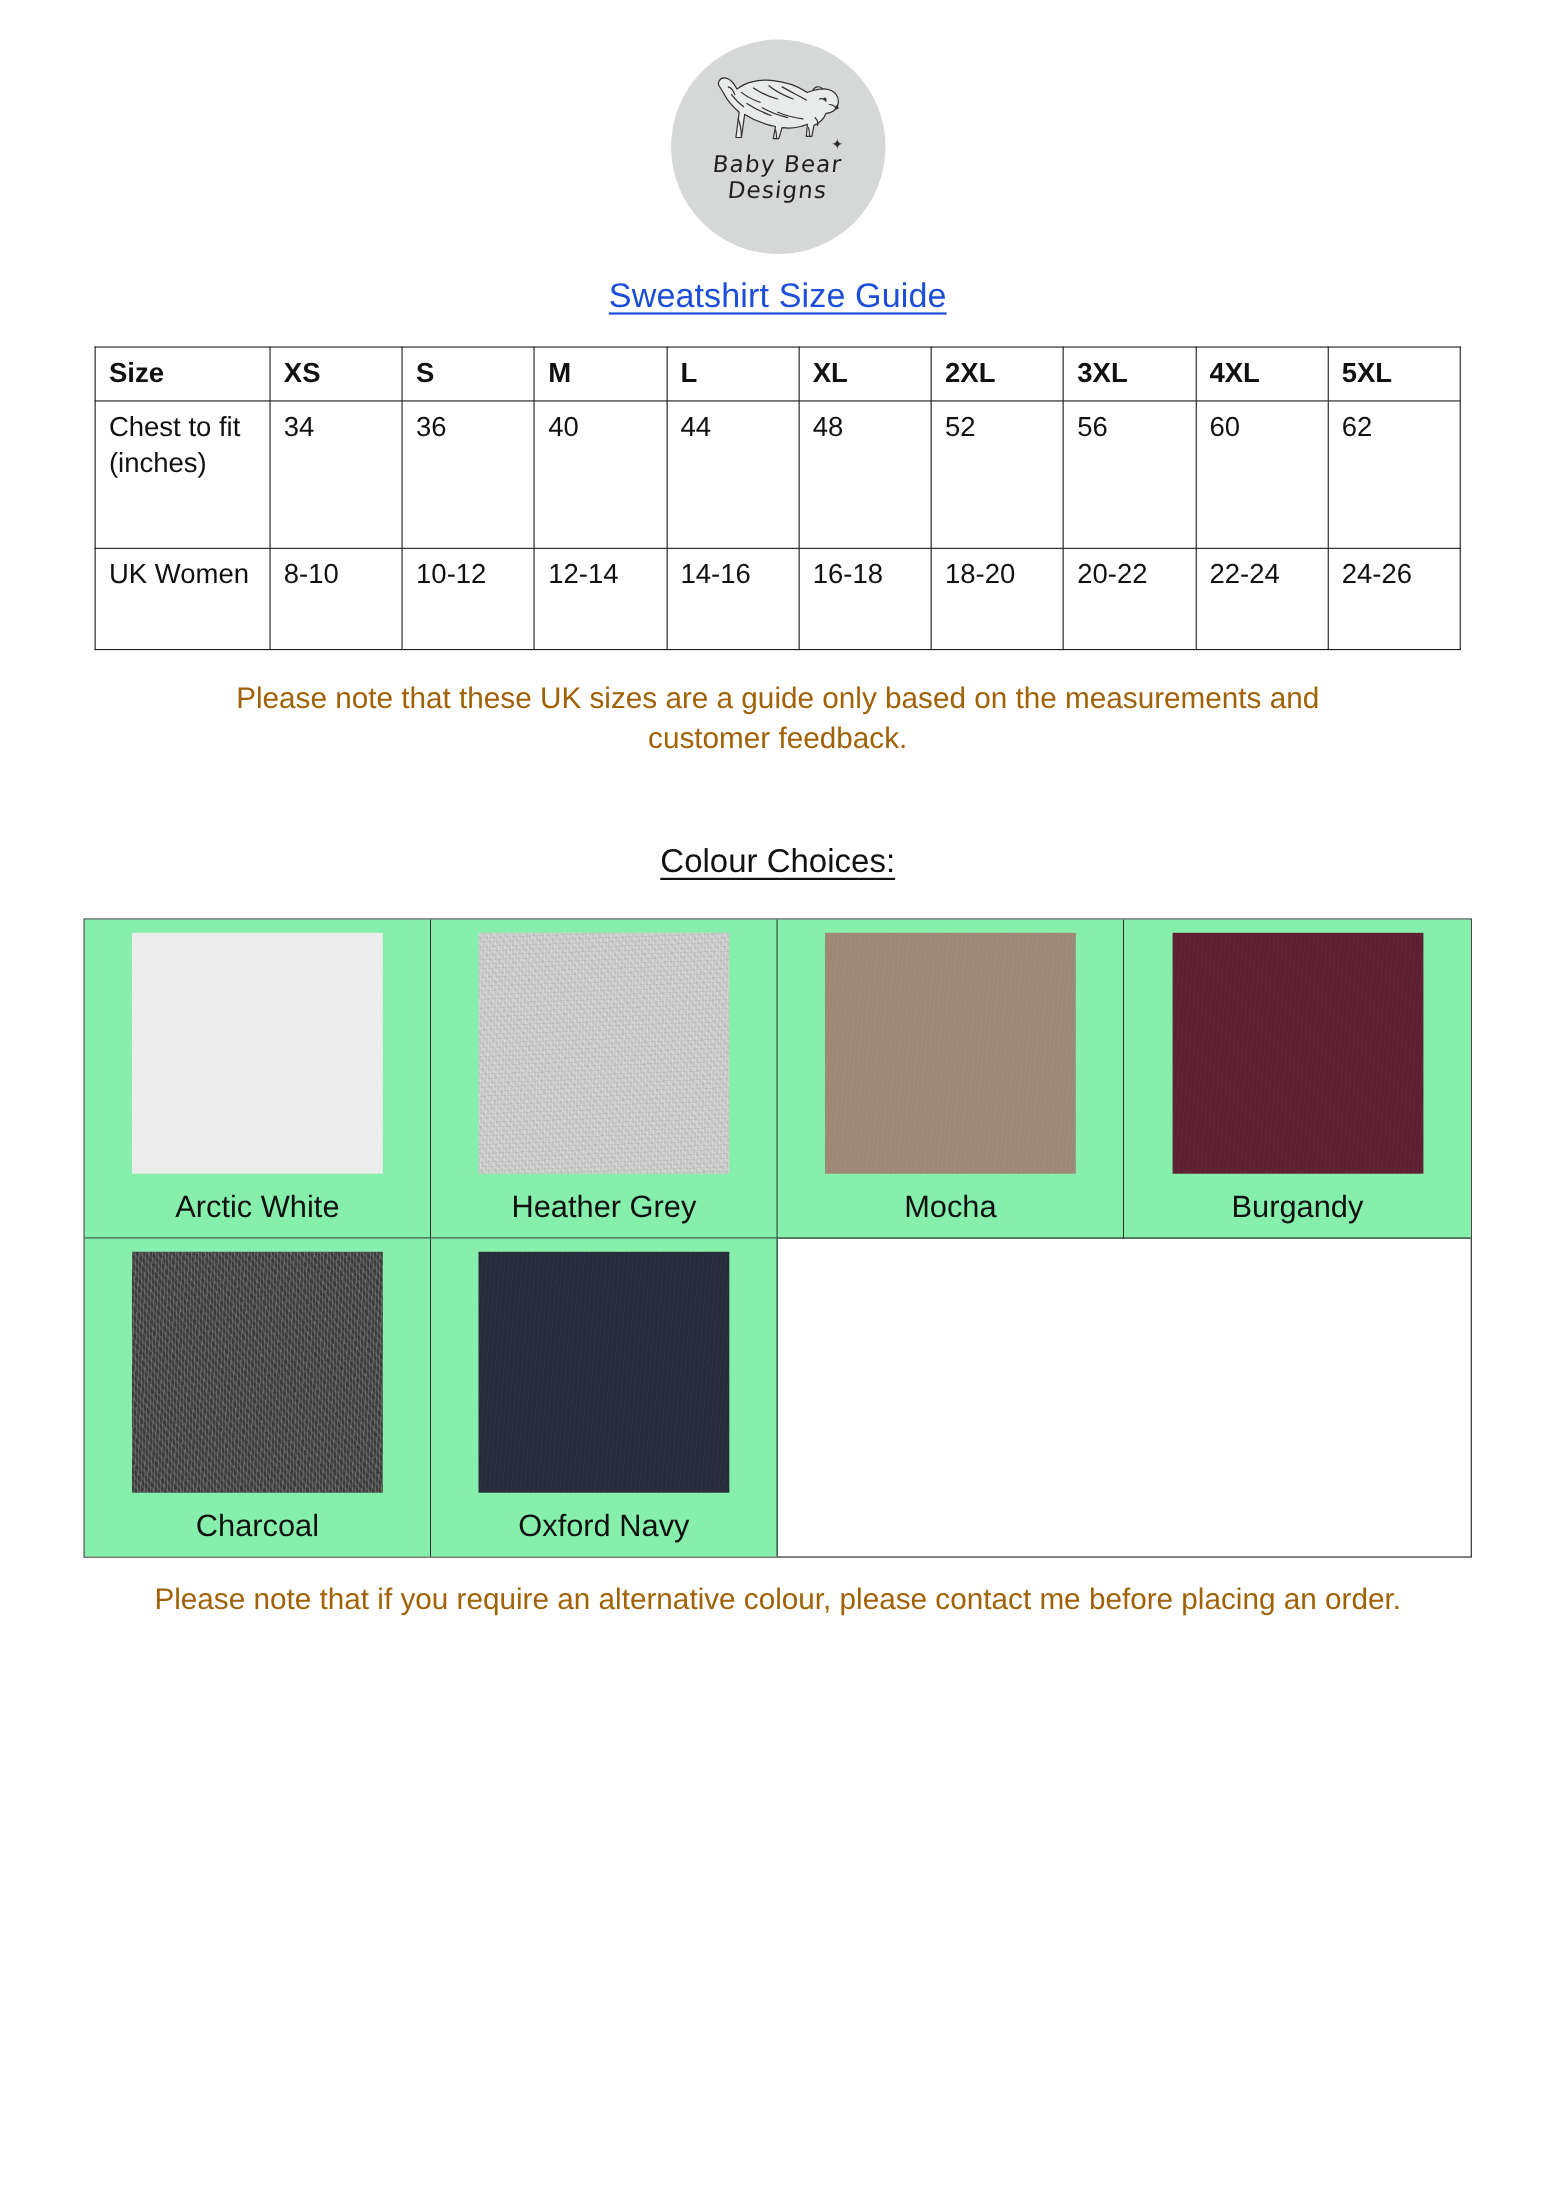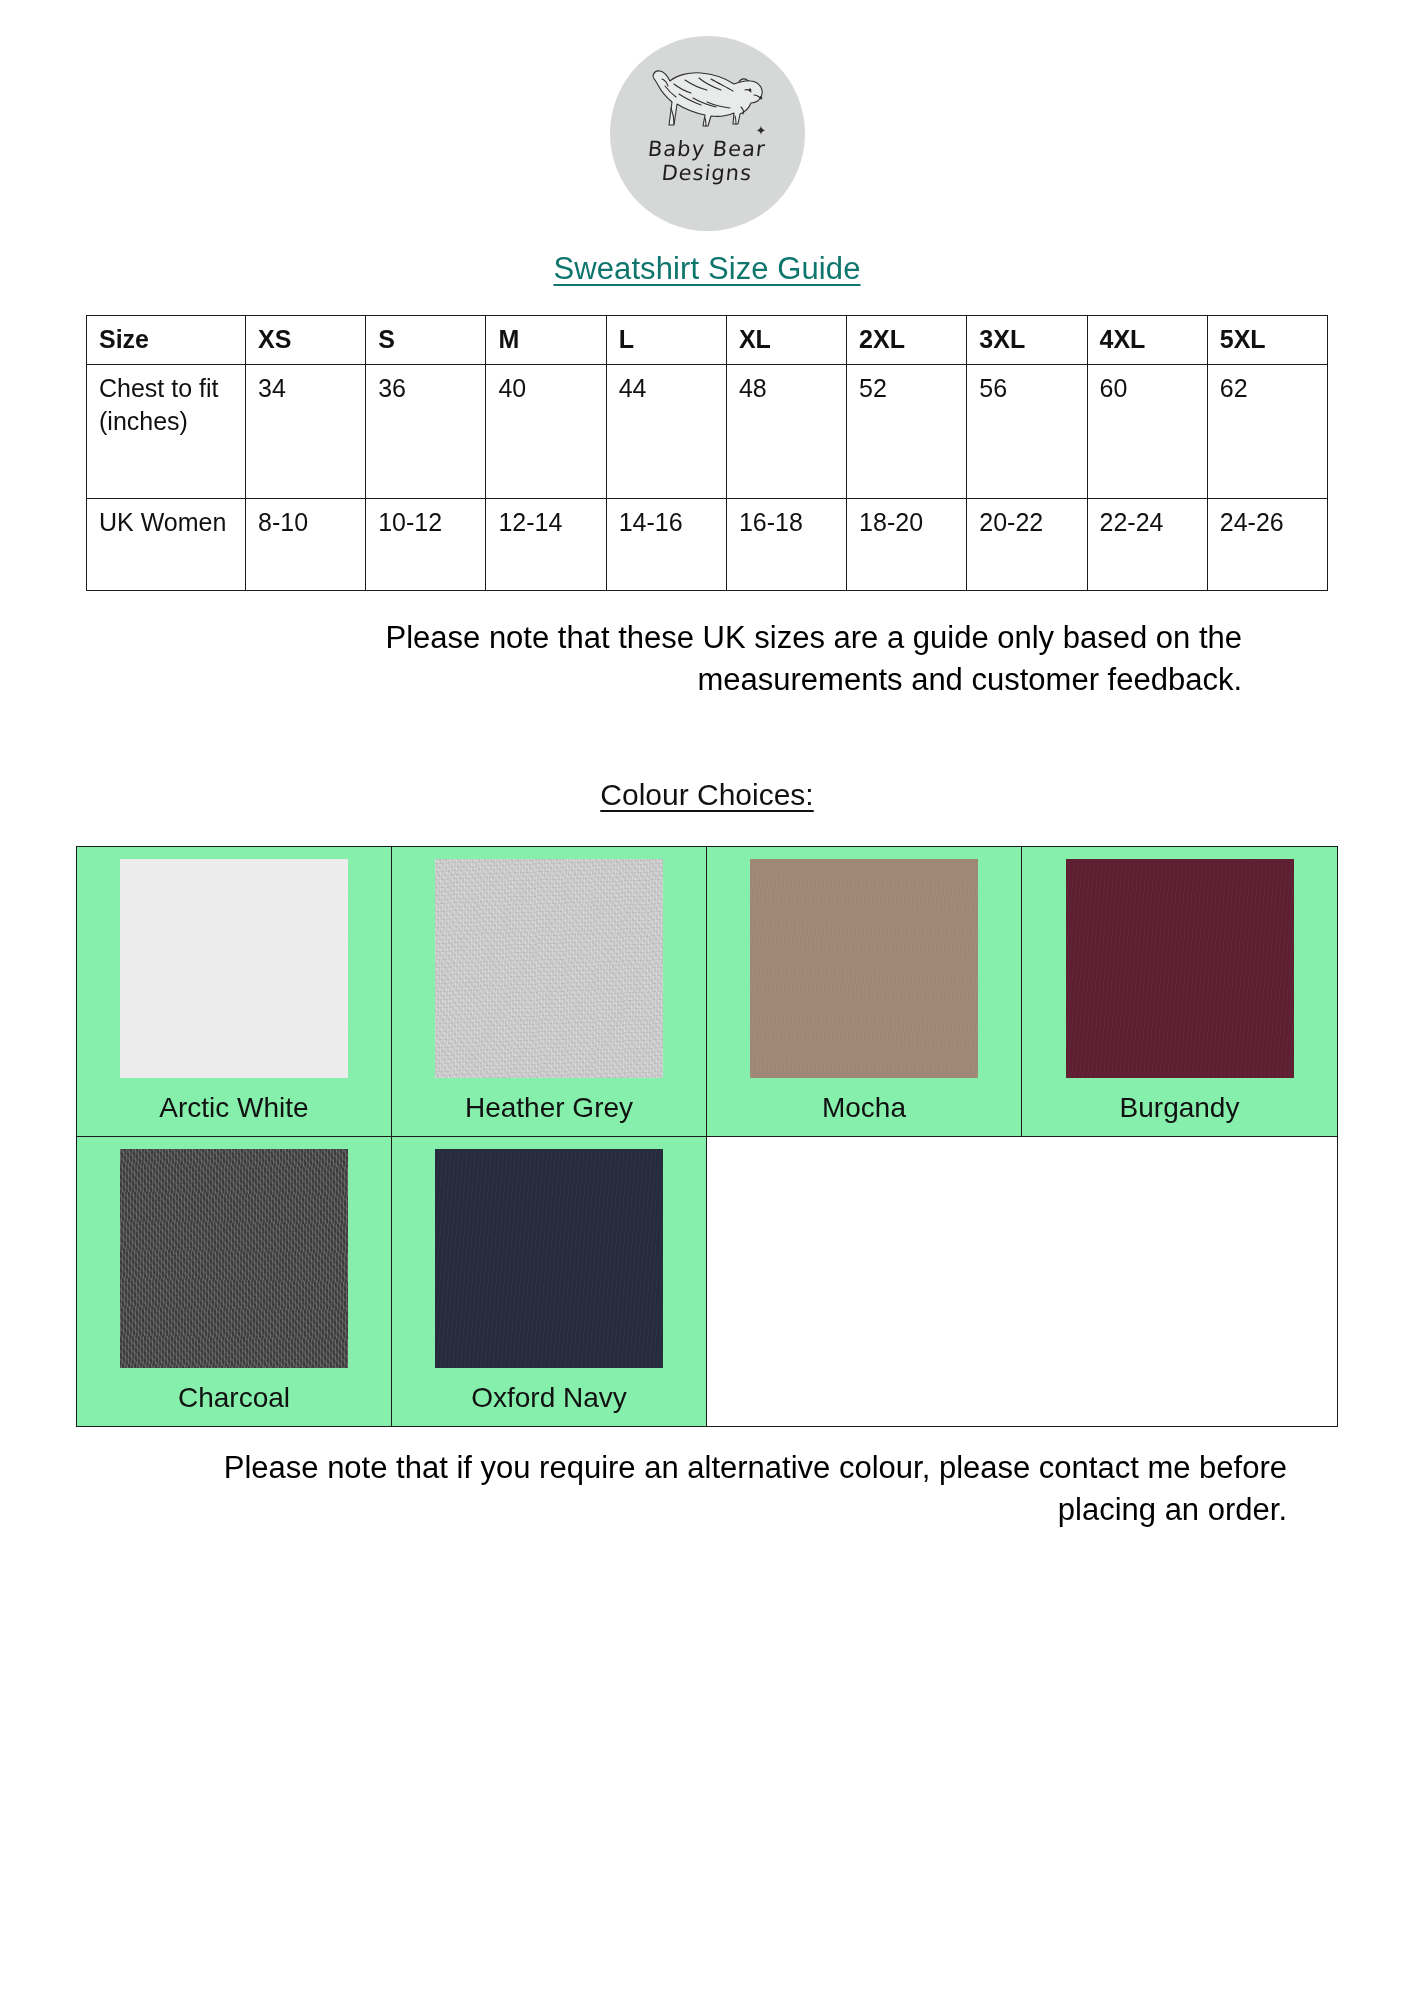--- a/index.html
+++ b/index.html
@@ -67,21 +67,21 @@
     letter-spacing: 1px;
     display: block;
     transform: skewX(-6deg);
   }
 
   
   .page-heading {
     text-align: center;
     font-size: 31px;
     font-weight: 400;
-    color: #0f766e;
+    color: #1d4ed8;
     margin: 20px 0 0 0;
     letter-spacing: 0.1px;
   }
   .page-heading span {
     text-decoration: underline;
     text-underline-offset: 5px;
     text-decoration-thickness: 1.5px;
   }
   .section-heading {
     text-align: center;
@@ -119,24 +119,24 @@
   }
   table.size-table th {
     font-weight: 700;
   }
   table.size-table .col-label { width: 136px; }
   table.size-table .tall-cell { height: 118px; }
   table.size-table .mid-cell { height: 76px; }
 
   
   .note {
-    text-align: right;
-    font-size: 31px;
+    text-align: center;
+    font-size: 27px;
     line-height: 1.34;
-    color: #000000;
+    color: #a16207;
     margin: 26px auto 0 auto;
     width: 1070px;
   }
   .note-bottom {
     width: 1160px;
     margin-top: 20px;
   }
 
   
   .colour-grid-wrap {

